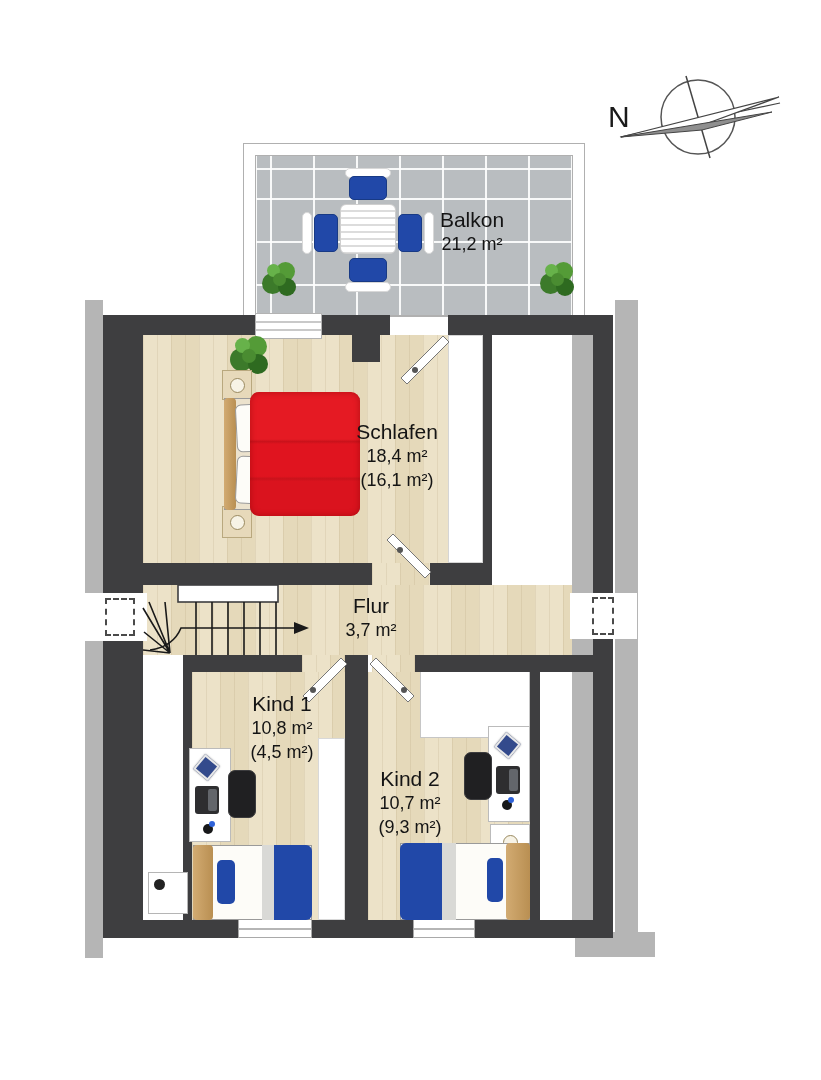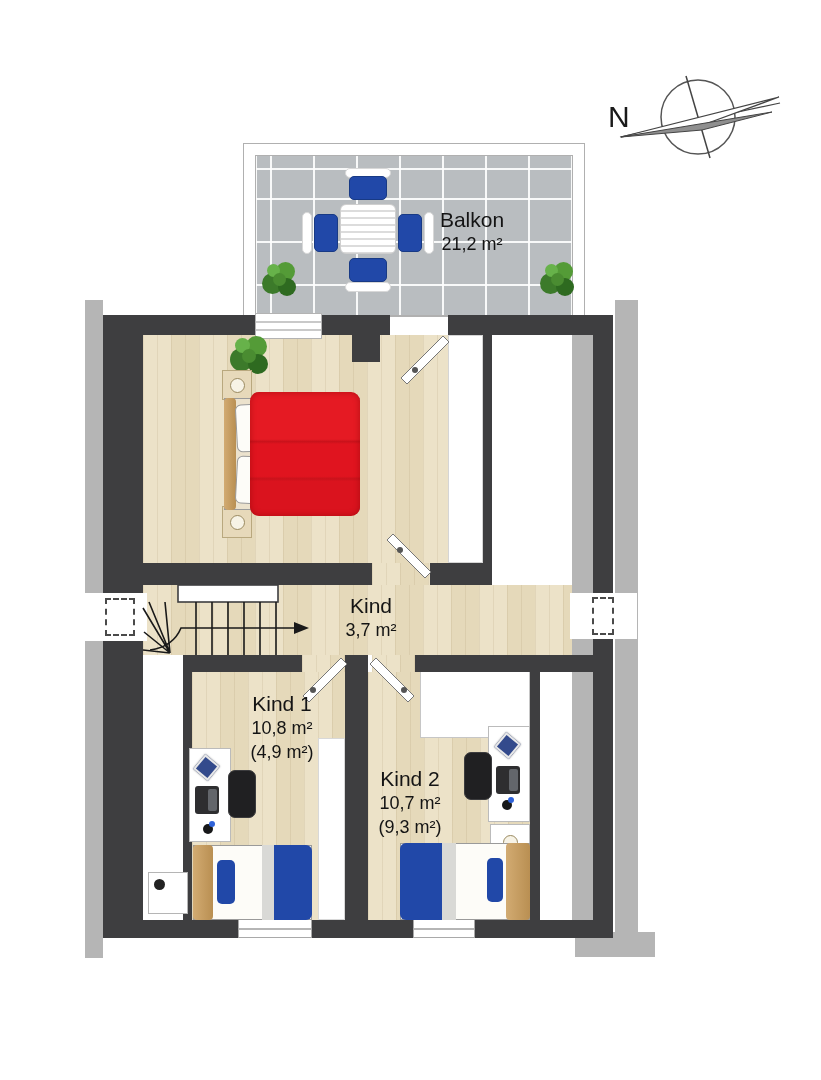--- a/index.html
+++ b/index.html
@@ -230,28 +230,33 @@
     <g>
       <polygon points="376,658 370,664 408,702 414,696" fill="#fff" stroke="#777"></polygon>
       <circle cx="404" cy="690" r="3" fill="#555"></circle>
     </g>
   </svg>
 
   <div class="rlabel" style="left:472px;top:206px">
     <div class="nm">Balkon</div>
     <div class="ar">21,2 m²</div>
   </div>
+  <div class="rlabel" style="left:397px;top:418px">
+    <div class="nm">Schlafen</div>
+    <div class="ar">18,4 m²</div>
+    <div class="ar">(16,1 m²)</div>
+  </div>
   <div class="rlabel" style="left:371px;top:592px">
-    <div class="nm">Kind</div>
+    <div class="nm">Flur</div>
     <div class="ar">3,7 m²</div>
   </div>
   <div class="rlabel" style="left:282px;top:690px">
     <div class="nm">Kind 1</div>
     <div class="ar">10,8 m²</div>
-    <div class="ar">(4,9 m²)</div>
+    <div class="ar">(4,5 m²)</div>
   </div>
   <div class="rlabel" style="left:410px;top:765px">
     <div class="nm">Kind 2</div>
     <div class="ar">10,7 m²</div>
     <div class="ar">(9,3 m²)</div>
   </div>
 
 
 </div>
 

